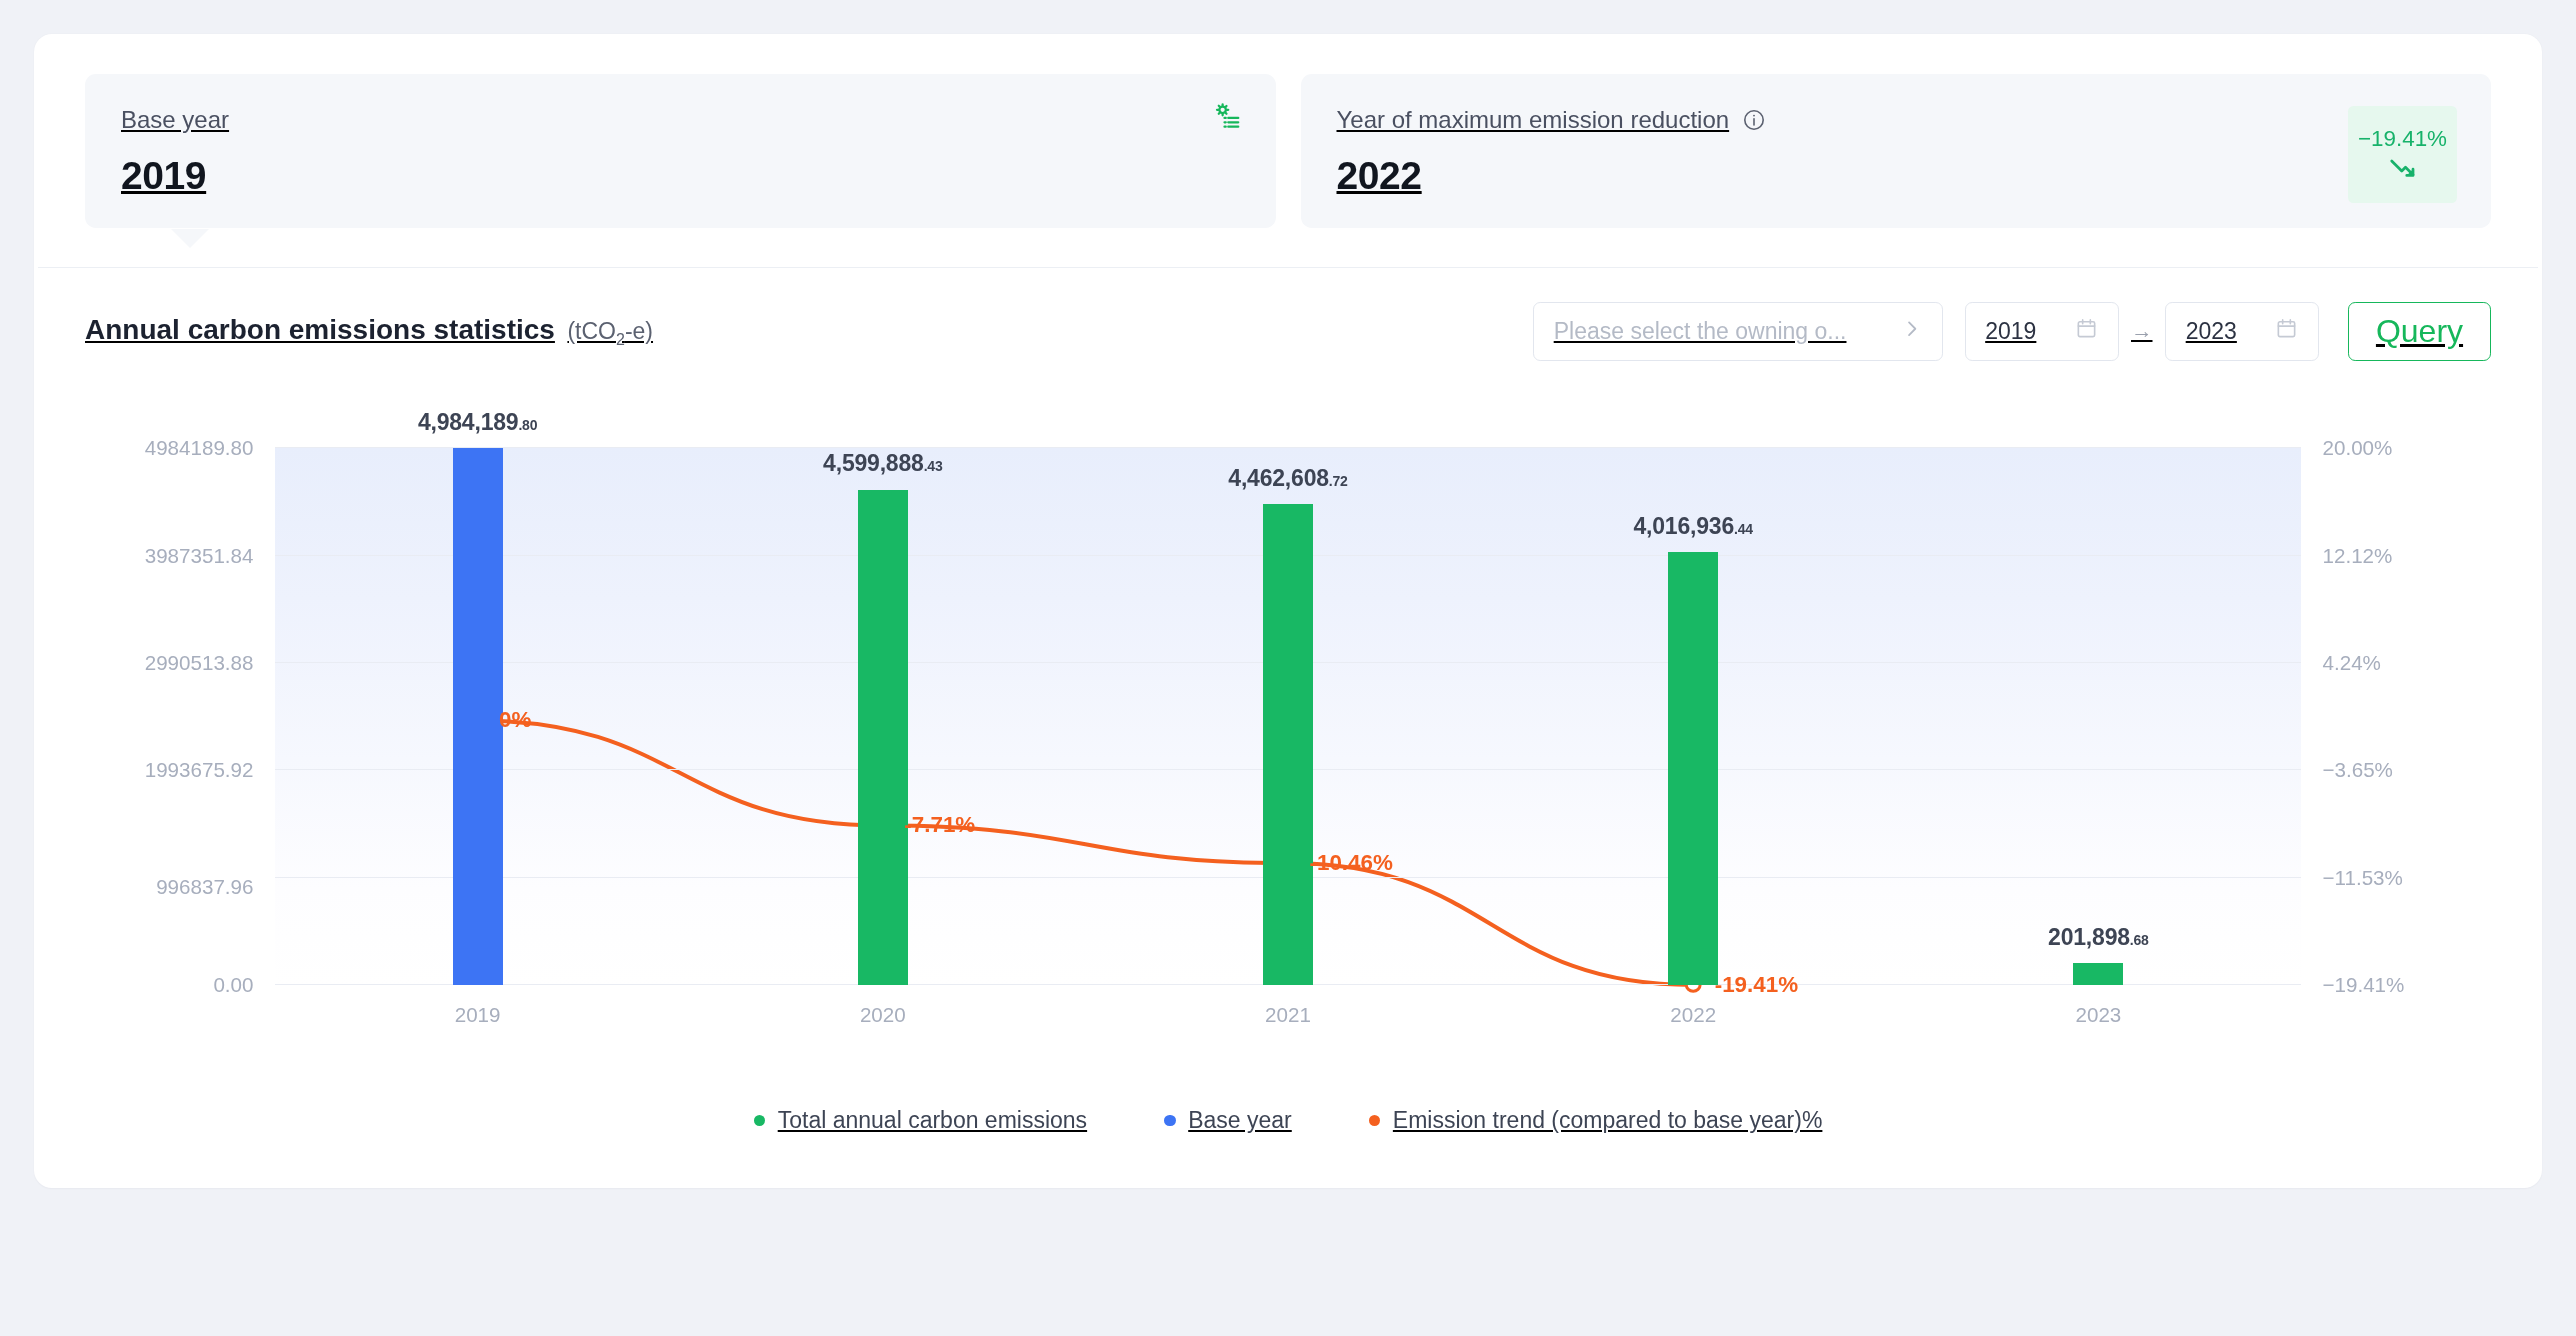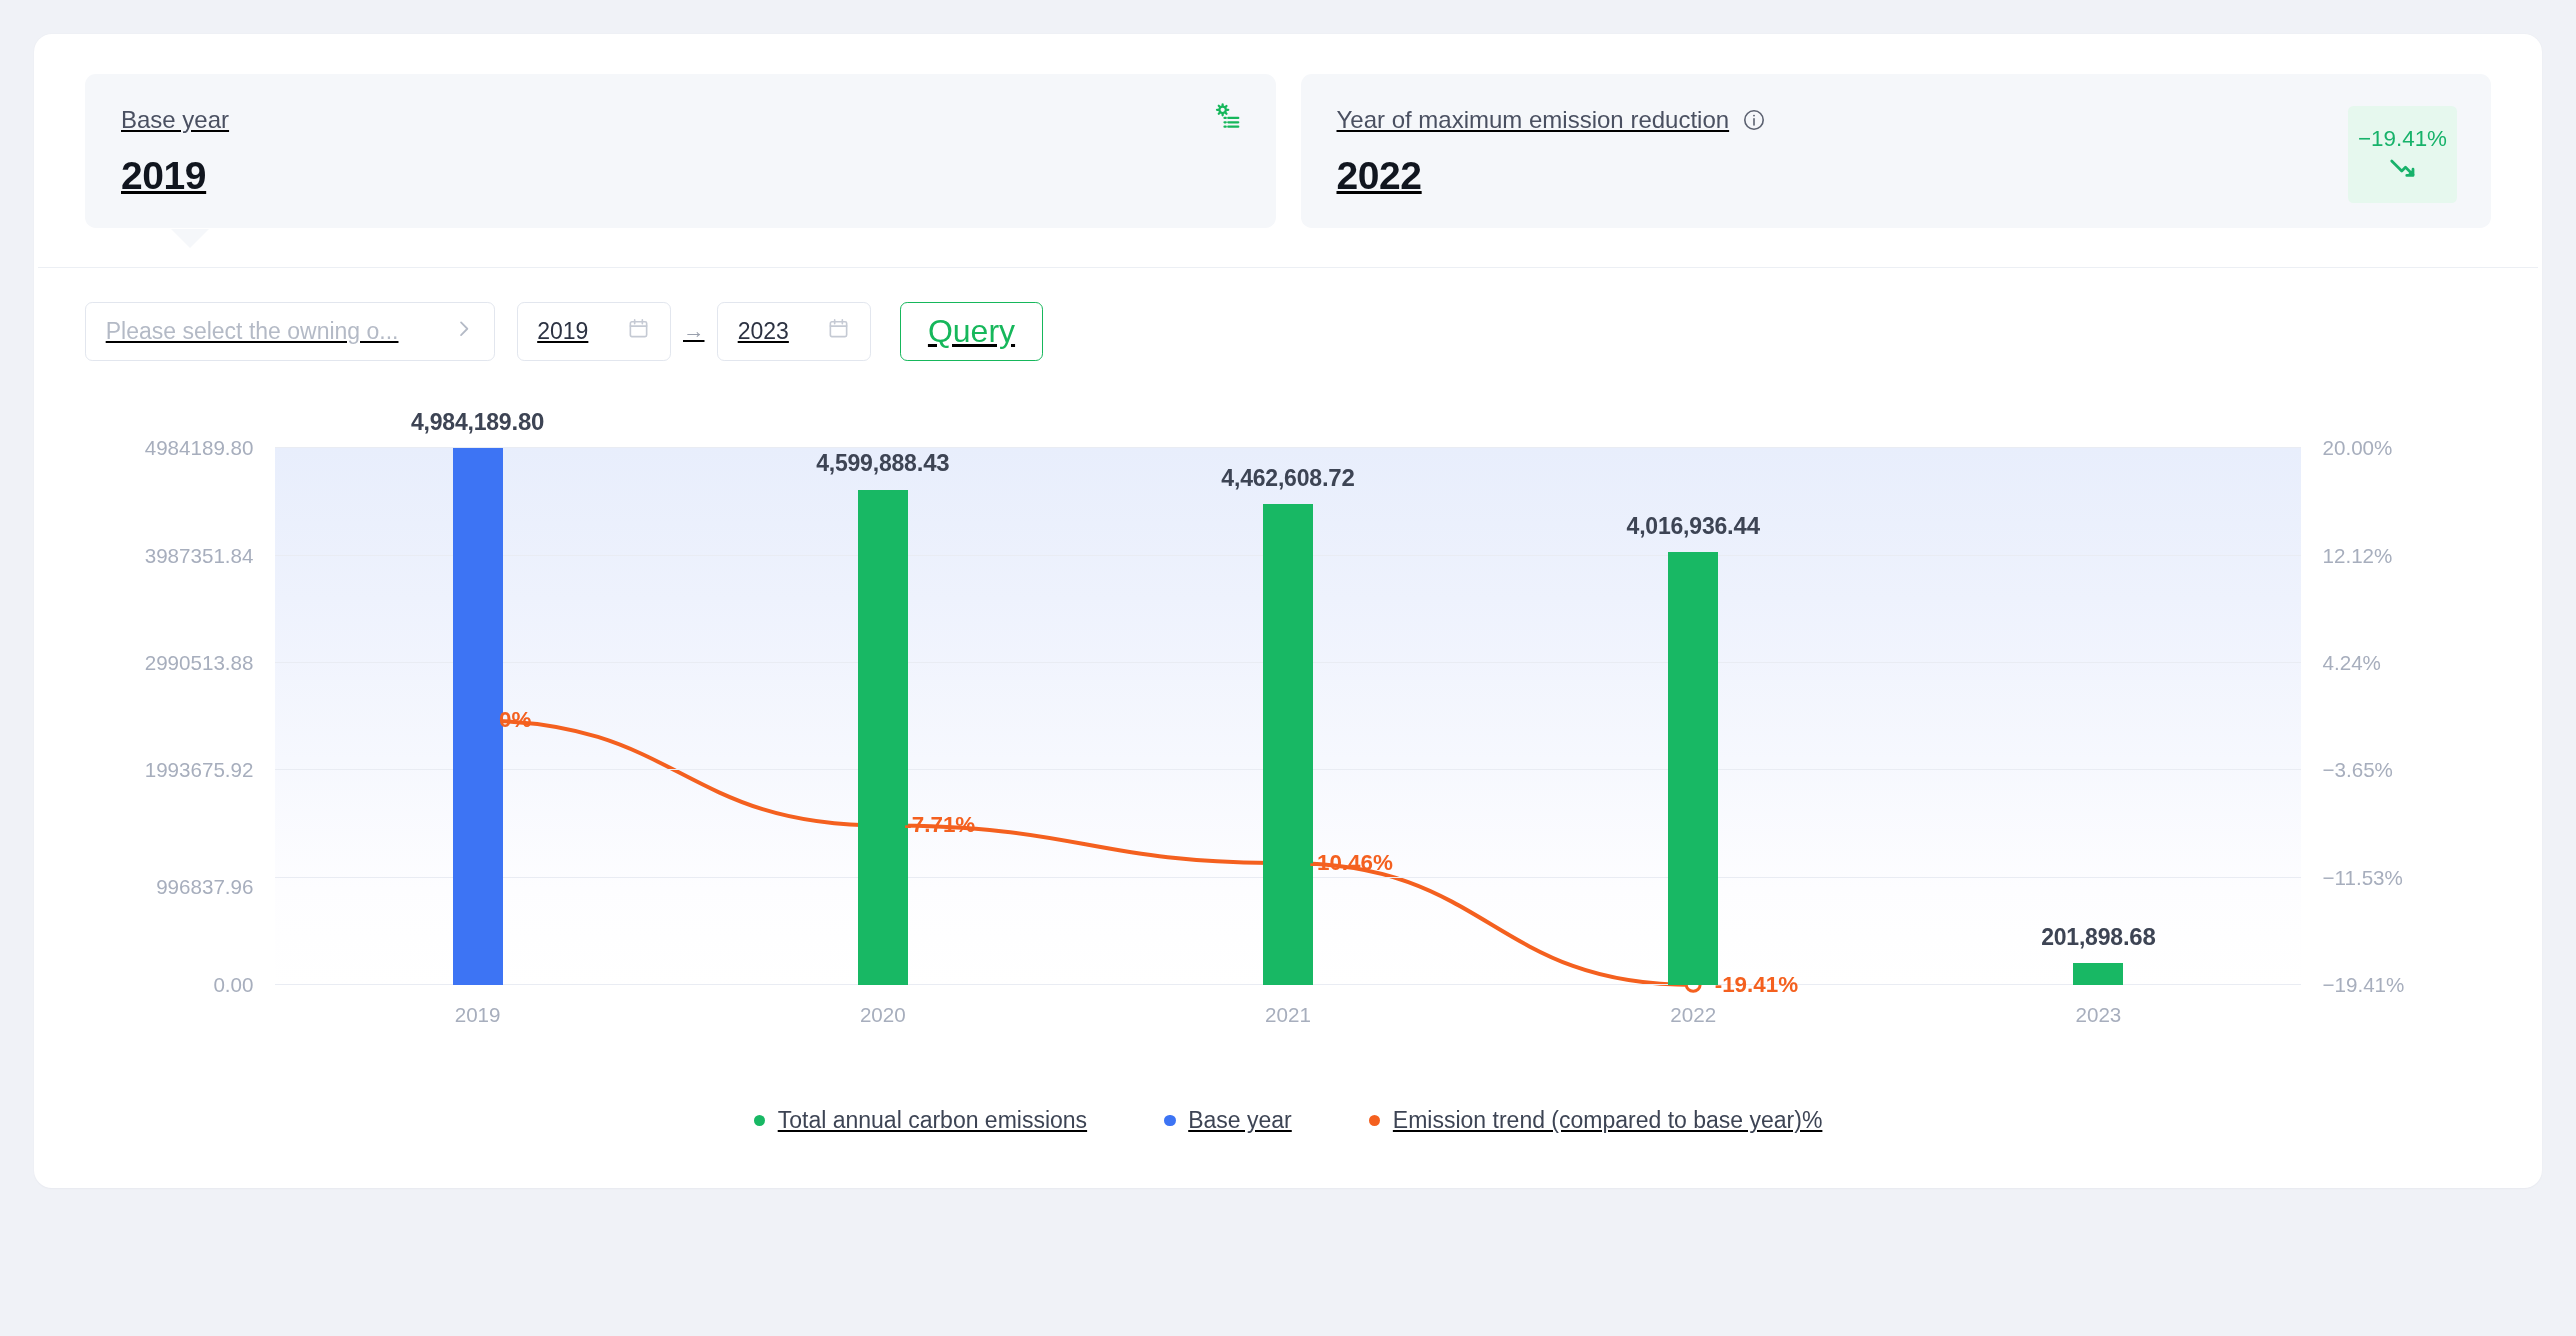--- a/index.html
+++ b/index.html
@@ -212,21 +212,21 @@
 
   .bar-value {
     position: absolute;
     transform: translateX(-50%);
     white-space: nowrap;
     font-size: 23px;
     font-weight: 700;
     color: #3d4454;
     letter-spacing: -0.2px;
   }
-  .bar-value .dec { font-size: 24px; }
+  .bar-value .dec { font-size: 14px; }
 
   .xtick {
     position: absolute;
     top: calc(100% + 18px);
     transform: translateX(-50%);
     font-size: 20.6px;
     color: #a7aebd;
   }
 
   .trend-svg {
@@ -307,20 +307,24 @@
           </span>
         </div>
       </div>
 
 
     </div>
 
     <div class="divider"></div>
 
     <div class="chart-header">
+      <div class="chart-title-wrap">
+        <span class="chart-title">Annual carbon emissions statistics</span>
+        <span class="chart-unit"><span>(tCO</span><sub>2</sub><span>-e)</span></span>
+      </div>
 
       <div class="controls">
         <div class="ctl ctl-org">
           <span>Please select the owning o...</span>
           <span>
             <svg viewBox="0 0 24 24" width="21.5" height="21.5" fill="none" stroke="#b4bac6" stroke-width="2" stroke-linecap="round" stroke-linejoin="round">
                 <path d="M9 5l7 7-7 7"></path>
               </svg>
           </span>
         </div>

